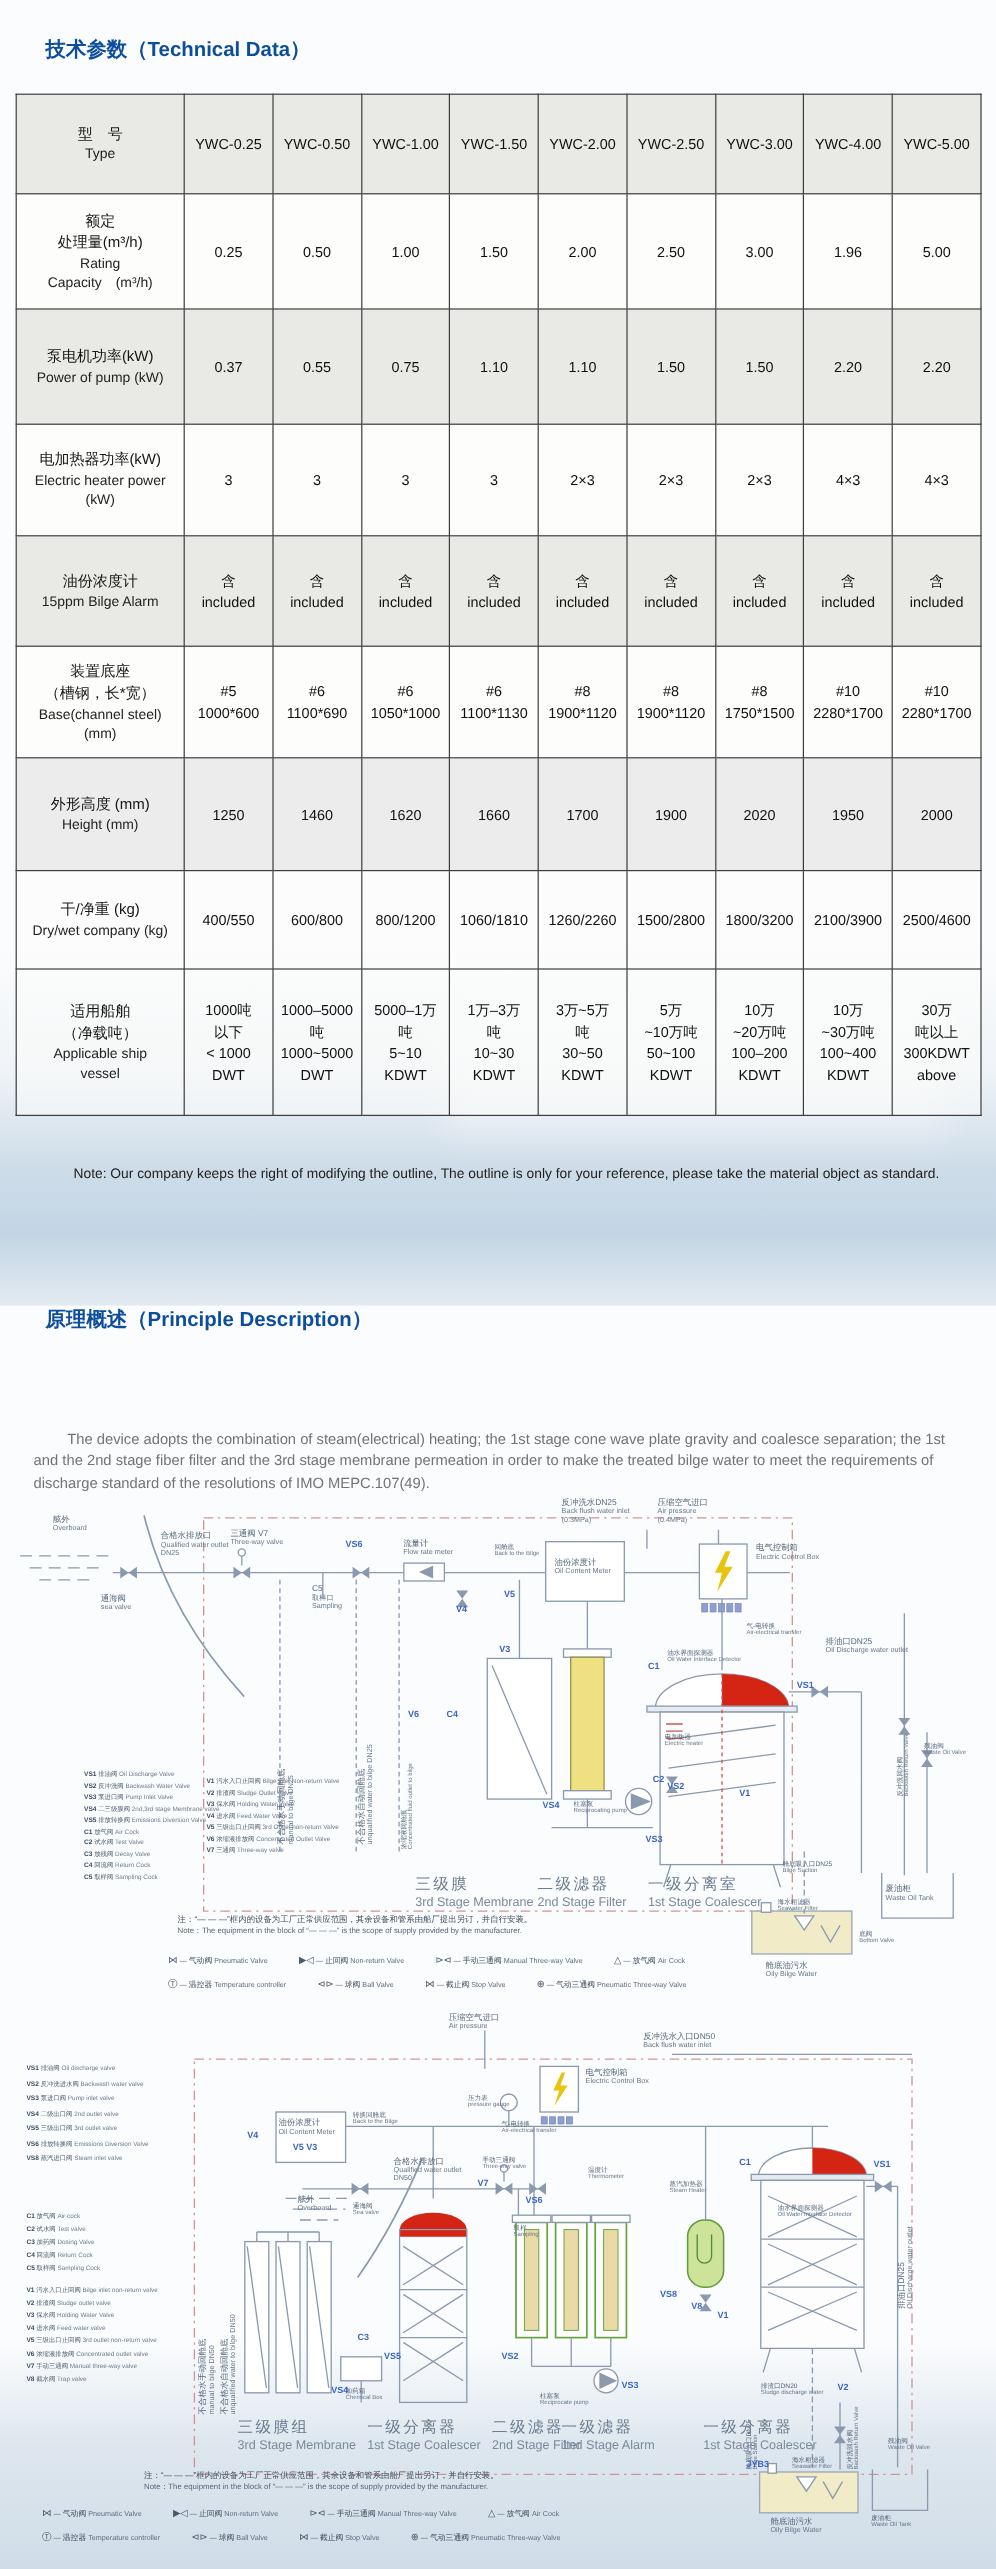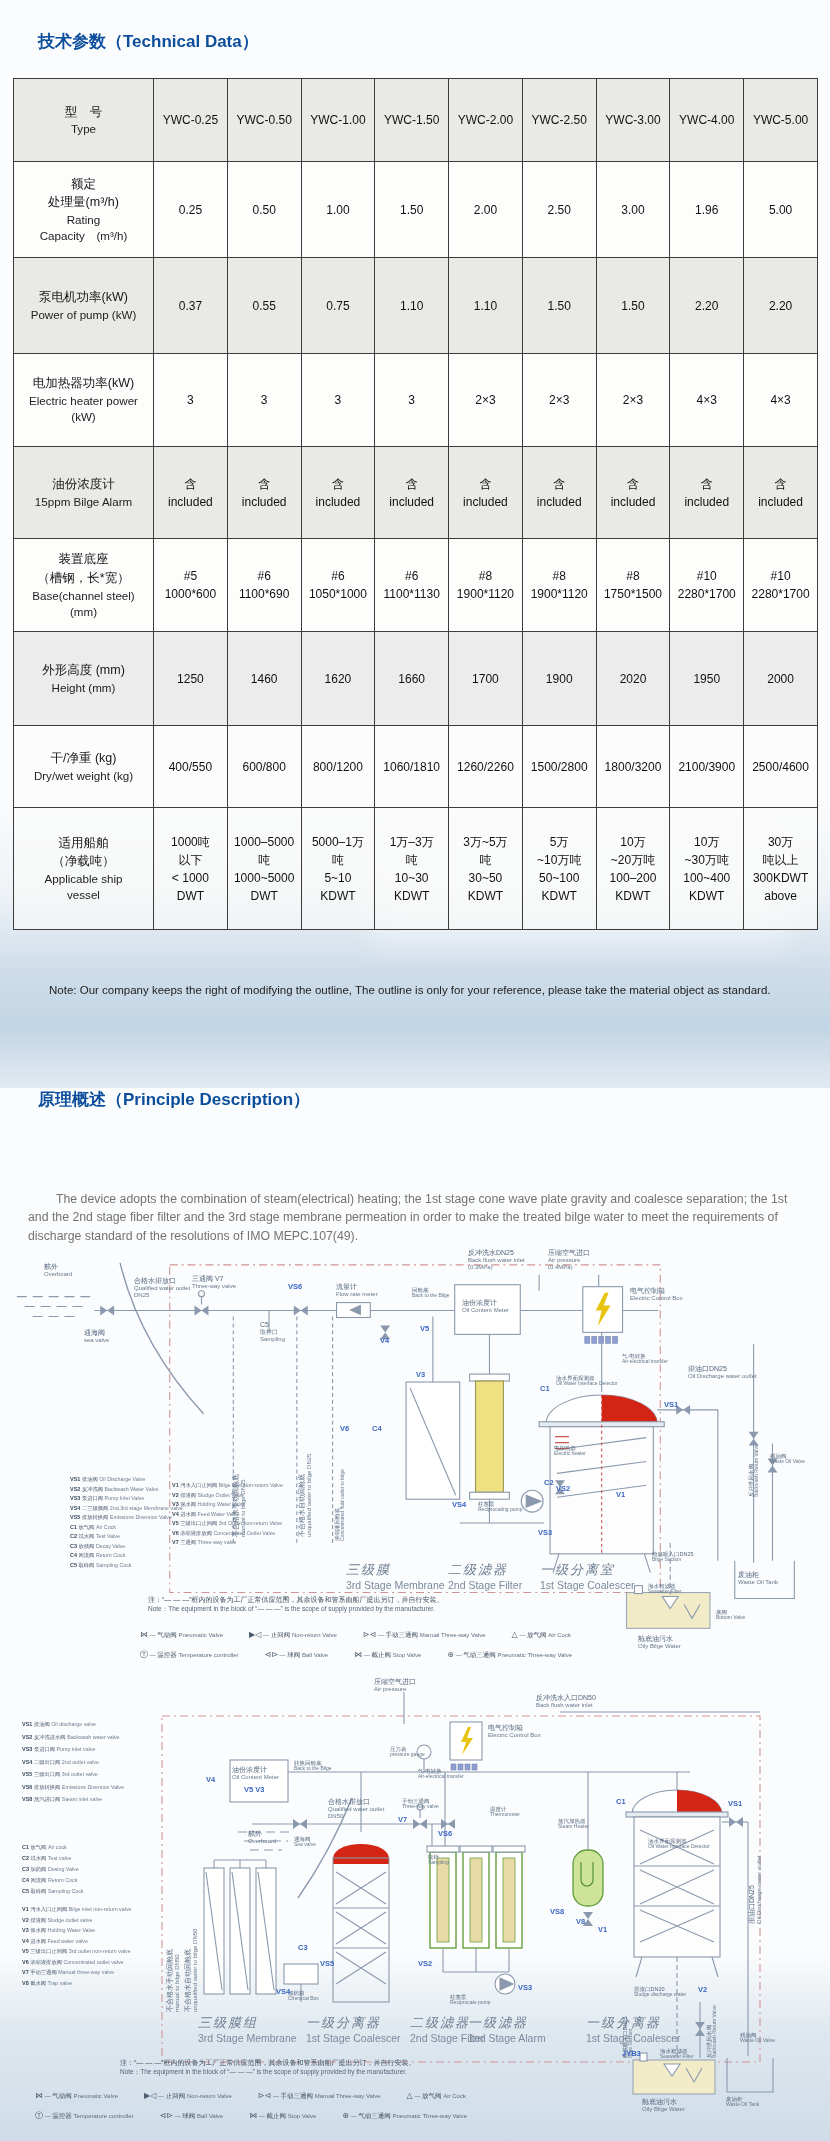--- a/index.html
+++ b/index.html
@@ -25,40 +25,40 @@
   #spec-table th{width:137px;font-weight:400;}
   .bg-gray  {background:rgba(231,231,228,.93);}
   .bg-white {background:rgba(253,253,252,.97);}
   .bg-grayt {background:rgba(229,230,227,.72);}
   .bg-whitet{background:rgba(252,252,250,.55);}
   .cl-zh{font-size:12.5px;color:#161616;line-height:1.5;}
   .cl-en{font-size:11.6px;color:#222;line-height:1.4;}
   .vl{font-size:12px;color:#111;line-height:1.5;}
 
   .note-zh{position:absolute;left:38px;top:952px;margin:0;font-size:13px;color:#0e0e0e;z-index:2;}
-  .note-en{position:absolute;left:38px;top:971px;margin:11px;font-size:11.5px;color:#222;width:768px;line-height:1.45;z-index:2;}
+  .note-en{position:absolute;left:38px;top:971px;margin:0;font-size:11.5px;color:#222;width:768px;line-height:1.45;z-index:2;text-align:center;}
 
   .para-zh{position:absolute;left:28px;top:1110px;margin:0;width:778px;font-size:16.5px;font-weight:600;
            color:#0a0a0a;line-height:1.6;text-indent:34px;z-index:2;}
   .para-en{position:absolute;left:28px;top:1190px;margin:0;width:778px;font-size:12.3px;color:#737373;
            line-height:1.5;text-indent:28px;z-index:2;}
 
   
   .diagram{position:absolute;left:0;width:830px;z-index:1;}
   #diagram1{top:1245px;height:427px;}
   #diagram2{top:1672px;height:469px;}
   .dsvg{position:absolute;left:0;top:0;width:100%;height:100%;}
   .dlabel{position:absolute;color:#55677e;white-space:nowrap;line-height:1.18;z-index:2;}
   .dlabel .l1{font-size:7px;}
   .dlabel .l2{font-size:6px;color:#66788c;}
   .dlabel.tiny .l1{font-size:5.5px;} .dlabel.tiny .l2{font-size:5px;}
   .dlabel.blue{color:#3a66c4;font-weight:700;} .dlabel.blue .l1{font-size:7.5px;}
   .dlabel.rot{transform:rotate(-90deg);transform-origin:0 0;}
   .stage{position:absolute;z-index:2;white-space:nowrap;}
-  .stage .szh{font-size:13px;color:#6b7c90;letter-spacing:2px;font-style:italic;}
+  .stage .szh{font-size:13px;color:#6b7c90;letter-spacing:2px;}
   .stage .sen{font-size:10.5px;color:#7b8a9c;}
   .vlegend{position:absolute;z-index:2;white-space:nowrap;}
   .vrow{font-size:5.3px;color:#4a5a6e;}
   .vid{font-weight:700;font-size:5.5px;color:#3b4c60;}
   .ven{color:#6d7d90;}
   .dnote{position:absolute;z-index:2;white-space:nowrap;}
   .dnote .nz{font-size:7px;color:#3e4d5f;}
   .dnote .ne{font-size:6.5px;color:#55657a;}
   .symrow{position:absolute;display:flex;gap:26px;z-index:2;white-space:nowrap;align-items:center;}
   .symg{font-size:8px;color:#4a5a6e;}
@@ -329,21 +329,21 @@
           <td class="bg-grayt">
             <div class="vl">1950</div>
           </td>
           <td class="bg-grayt">
             <div class="vl">2000</div>
           </td>
         </tr>
         <tr style="height: 82px;">
           <th class="bg-whitet">
             <div class="cl-zh">干/净重 (kg)</div>
-            <div class="cl-en">Dry/wet weight  (kg)</div>
+            <div class="cl-en">Dry/wet company  (kg)</div>
           </th>
           <td class="bg-whitet">
             <div class="vl">400/550</div>
           </td>
           <td class="bg-whitet">
             <div class="vl">600/800</div>
           </td>
           <td class="bg-whitet">
             <div class="vl">800/1200</div>
           </td>

